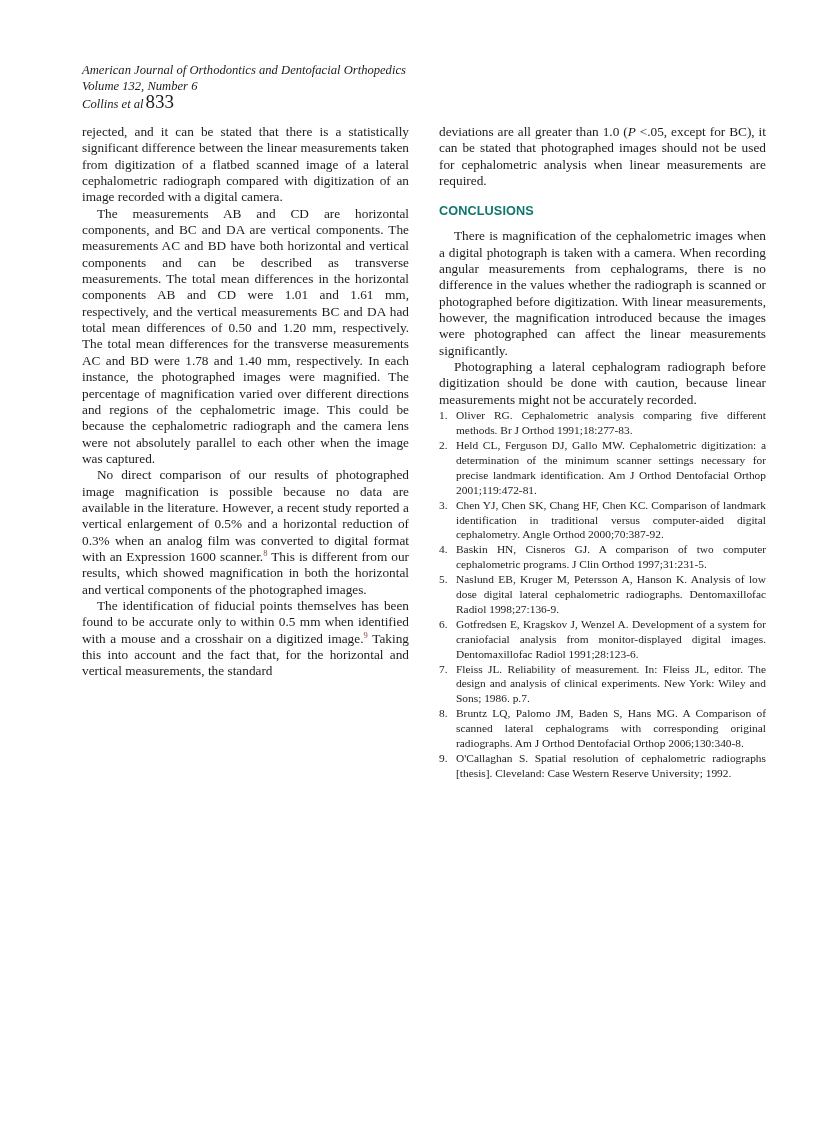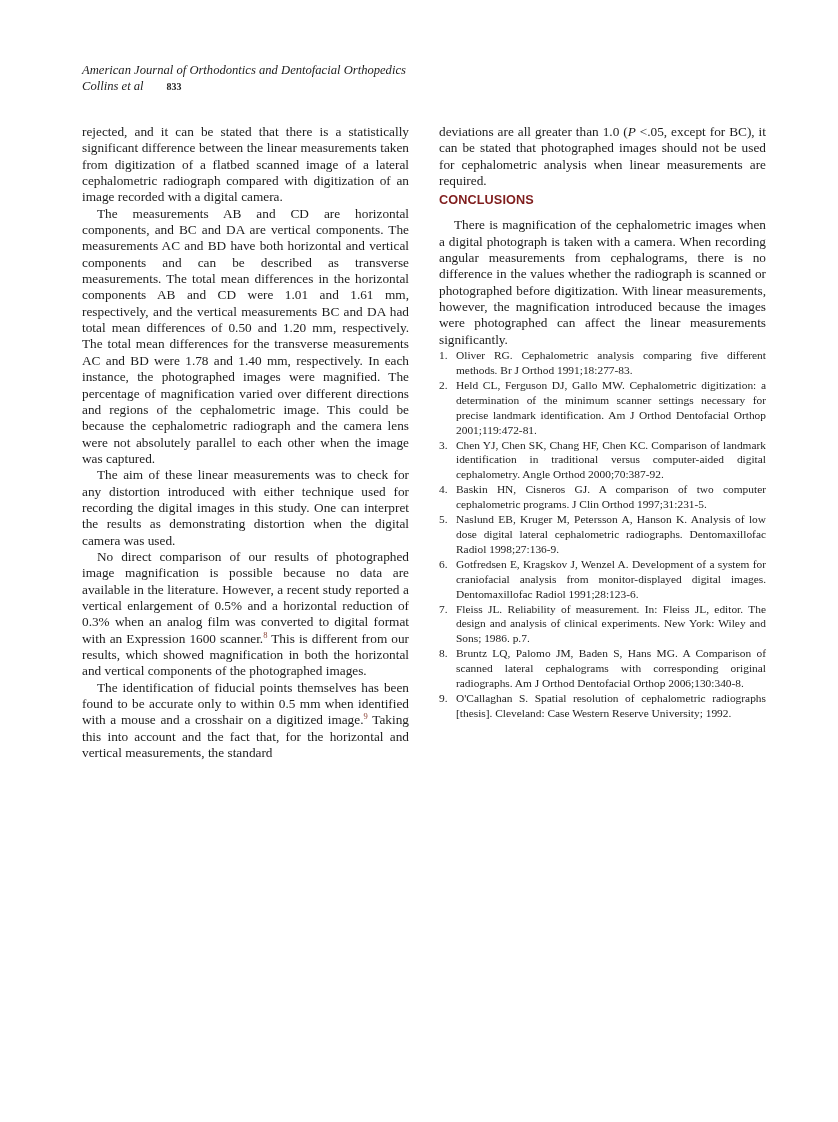--- a/index.html
+++ b/index.html
@@ -16,22 +16,22 @@
   
   .pg-header {
     position: absolute;
     top: 62px; left: 82px; width: 684px;
     display: flex; justify-content: space-between; align-items: flex-start;
     font-style: italic;
     font-size: 12.6px; line-height: 16px; flex-direction: column;
   }
   .hdr-right { white-space: nowrap; }
   .hdr-right .pgnum {
-    font-style: normal; font-weight: bold;
-    font-size: 10px; margin-left: 23px;
+    font-style: normal; font-weight: normal;
+    font-size: 19px; margin-left: 2px;
   }
 
   
   .columns {
     position: absolute;
     top: 124px; left: 82px; width: 684px;
     display: flex; gap: 30px;
   }
   .col { width: 331px; }
 
@@ -41,22 +41,22 @@
     text-align: justify;
     hyphens: none;
   }
   p.body.indent { text-indent: 15px; }
 
   .sec-heading {
     font-family: "Liberation Sans", sans-serif;
     font-weight: bold;
     font-size: 12.7px;
     letter-spacing: 0.1px;
-    margin: 4px 0 10px 0;
-    color: #7f1d1d;
+    margin: 15px 0 10px 0;
+    color: #0f766e;
   }
 
   .refs { margin-top: 0; }
   .ref-item {
     display: flex;
     font-size: 11.4px; line-height: 14.9px;
     text-align: justify;
   }
   .ref-num { flex: none; width: 17px; }
   .ref-text { flex: 1; }
@@ -69,42 +69,43 @@
   }
 </style>
 </head>
 <body style="--sup-color: #8b4437;">
 
 <div class="page">
 
   <header class="pg-header">
     <div class="hdr-left">
       <div>American Journal of Orthodontics and Dentofacial Orthopedics</div>
+      <div>Volume 132, Number 6</div>
     </div>
     <div class="hdr-right">
       <span class="cit">Collins et al</span><span class="pgnum">833</span>
     </div>
   </header>
 
   <main class="columns">
     <section class="col" id="left-col">
         <p class="body">rejected, and it can be stated that there is a statistically significant difference between the linear measurements taken from digitization of a flatbed scanned image of a lateral cephalometric radiograph compared with digitization of an image recorded with a digital camera.</p>
         <p class="body indent">The measurements AB and CD are horizontal components, and BC and DA are vertical components. The measurements AC and BD have both horizontal and vertical components and can be described as transverse measurements. The total mean differences in the horizontal components AB and CD were 1.01 and 1.61 mm, respectively, and the vertical measurements BC and DA had total mean differences of 0.50 and 1.20 mm, respectively. The total mean differences for the transverse measurements AC and BD were 1.78 and 1.40 mm, respectively. In each instance, the photographed images were magnified. The percentage of magnification varied over different directions and regions of the cephalometric image. This could be because the cephalometric radiograph and the camera lens were not absolutely parallel to each other when the image was captured.</p>
-        <p class="body indent">The aim of these linear measurements was to check for any distortion introduced with either technique used for recording the digital images in this study. One can interpret the results as demonstrating distortion when the digital camera was used.</p>
         <p class="body indent">No direct comparison of our results of photographed image magnification is possible because no data are available in the literature. However, a recent study reported a vertical enlargement of 0.5% and a horizontal reduction of 0.3% when an analog film was converted to digital format with an Expression 1600 scanner.<sup class="refmark">8</sup> This is different from our results, which showed magnification in both the horizontal and vertical components of the photographed images.</p>
         <p class="body indent">The identification of fiducial points themselves has been found to be accurate only to within 0.5 mm when identified with a mouse and a crosshair on a digitized image.<sup class="refmark">9</sup> Taking this into account and the fact that, for the horizontal and vertical measurements, the standard</p>
       </section>
 
     <section class="col">
       <div id="right-top">
           <p class="body">deviations are all greater than 1.0 (<i>P</i> &lt;.05, except for BC), it can be stated that photographed images should not be used for cephalometric analysis when linear measurements are required.</p>
         </div>
       <h2 class="sec-heading">CONCLUSIONS</h2>
       <div id="conclusions-paras">
           <p class="body indent">There is magnification of the cephalometric images when a digital photograph is taken with a camera. When recording angular measurements from cephalograms, there is no difference in the values whether the radiograph is scanned or photographed before digitization. With linear measurements, however, the magnification introduced because the images were photographed can affect the linear measurements significantly.</p>
+          <p class="body indent">Photographing a lateral cephalogram radiograph before digitization should be done with caution, because linear measurements might not be accurately recorded.</p>
         </div>
       <div class="refs" id="refs-list">
           <div class="ref-item">
             <span class="ref-num">1.</span>
             <span class="ref-text">Oliver RG. Cephalometric analysis comparing five different methods. Br J Orthod 1991;18:277-83.</span>
           </div>
           <div class="ref-item">
             <span class="ref-num">2.</span>
             <span class="ref-text">Held CL, Ferguson DJ, Gallo MW. Cephalometric digitization: a determination of the minimum scanner settings necessary for precise landmark identification. Am J Orthod Dentofacial Orthop 2001;119:472-81.</span>
           </div>

